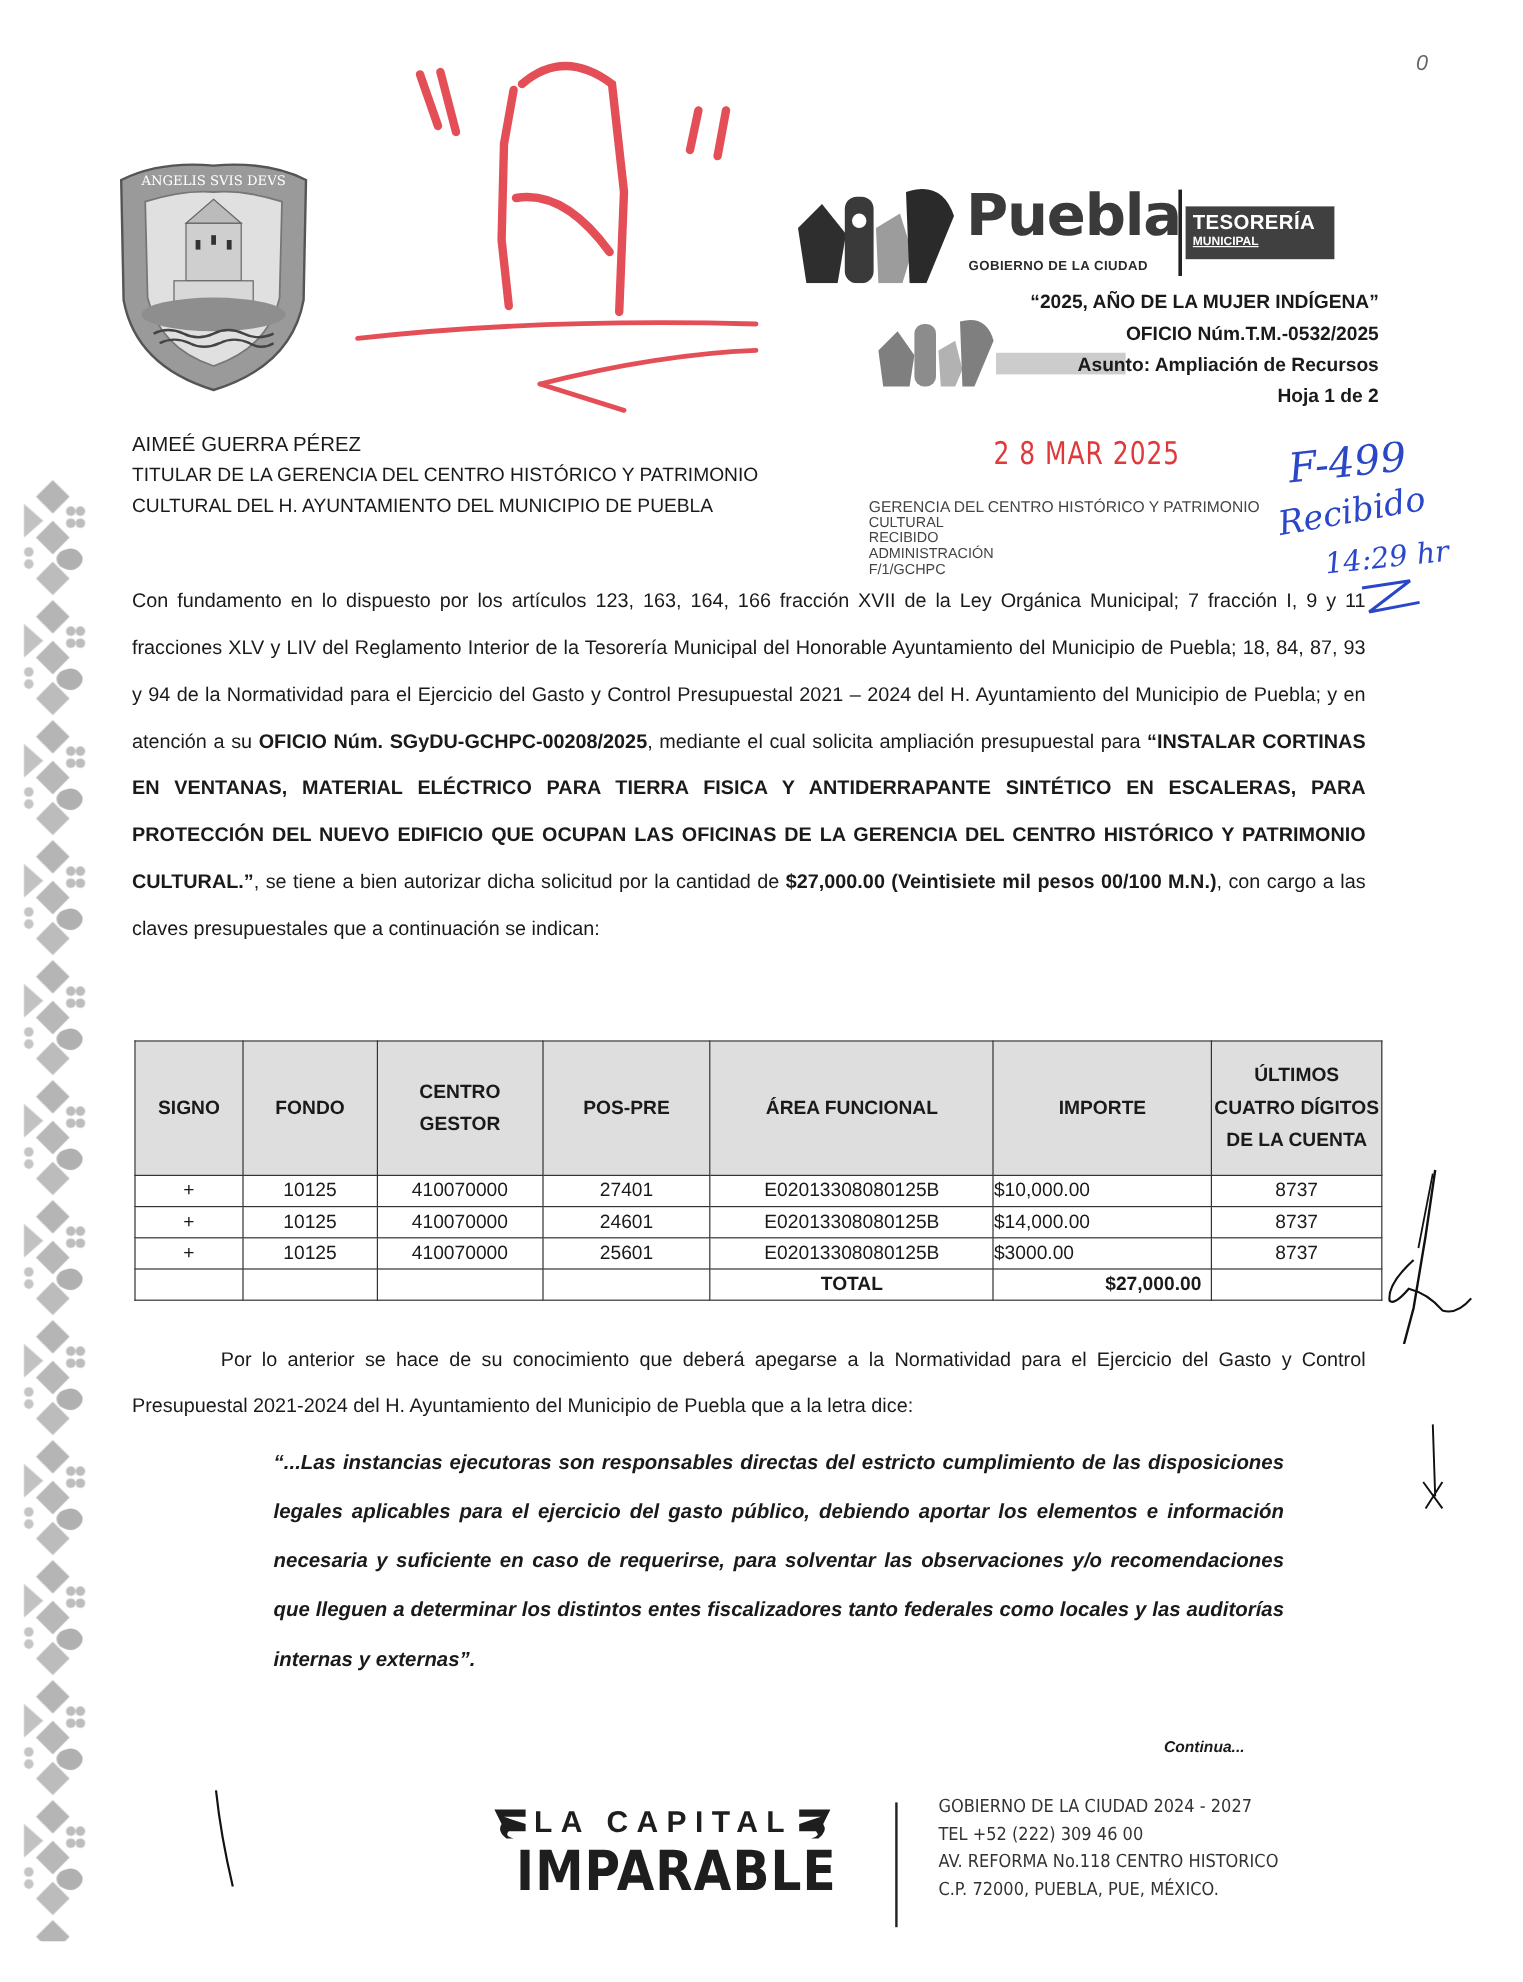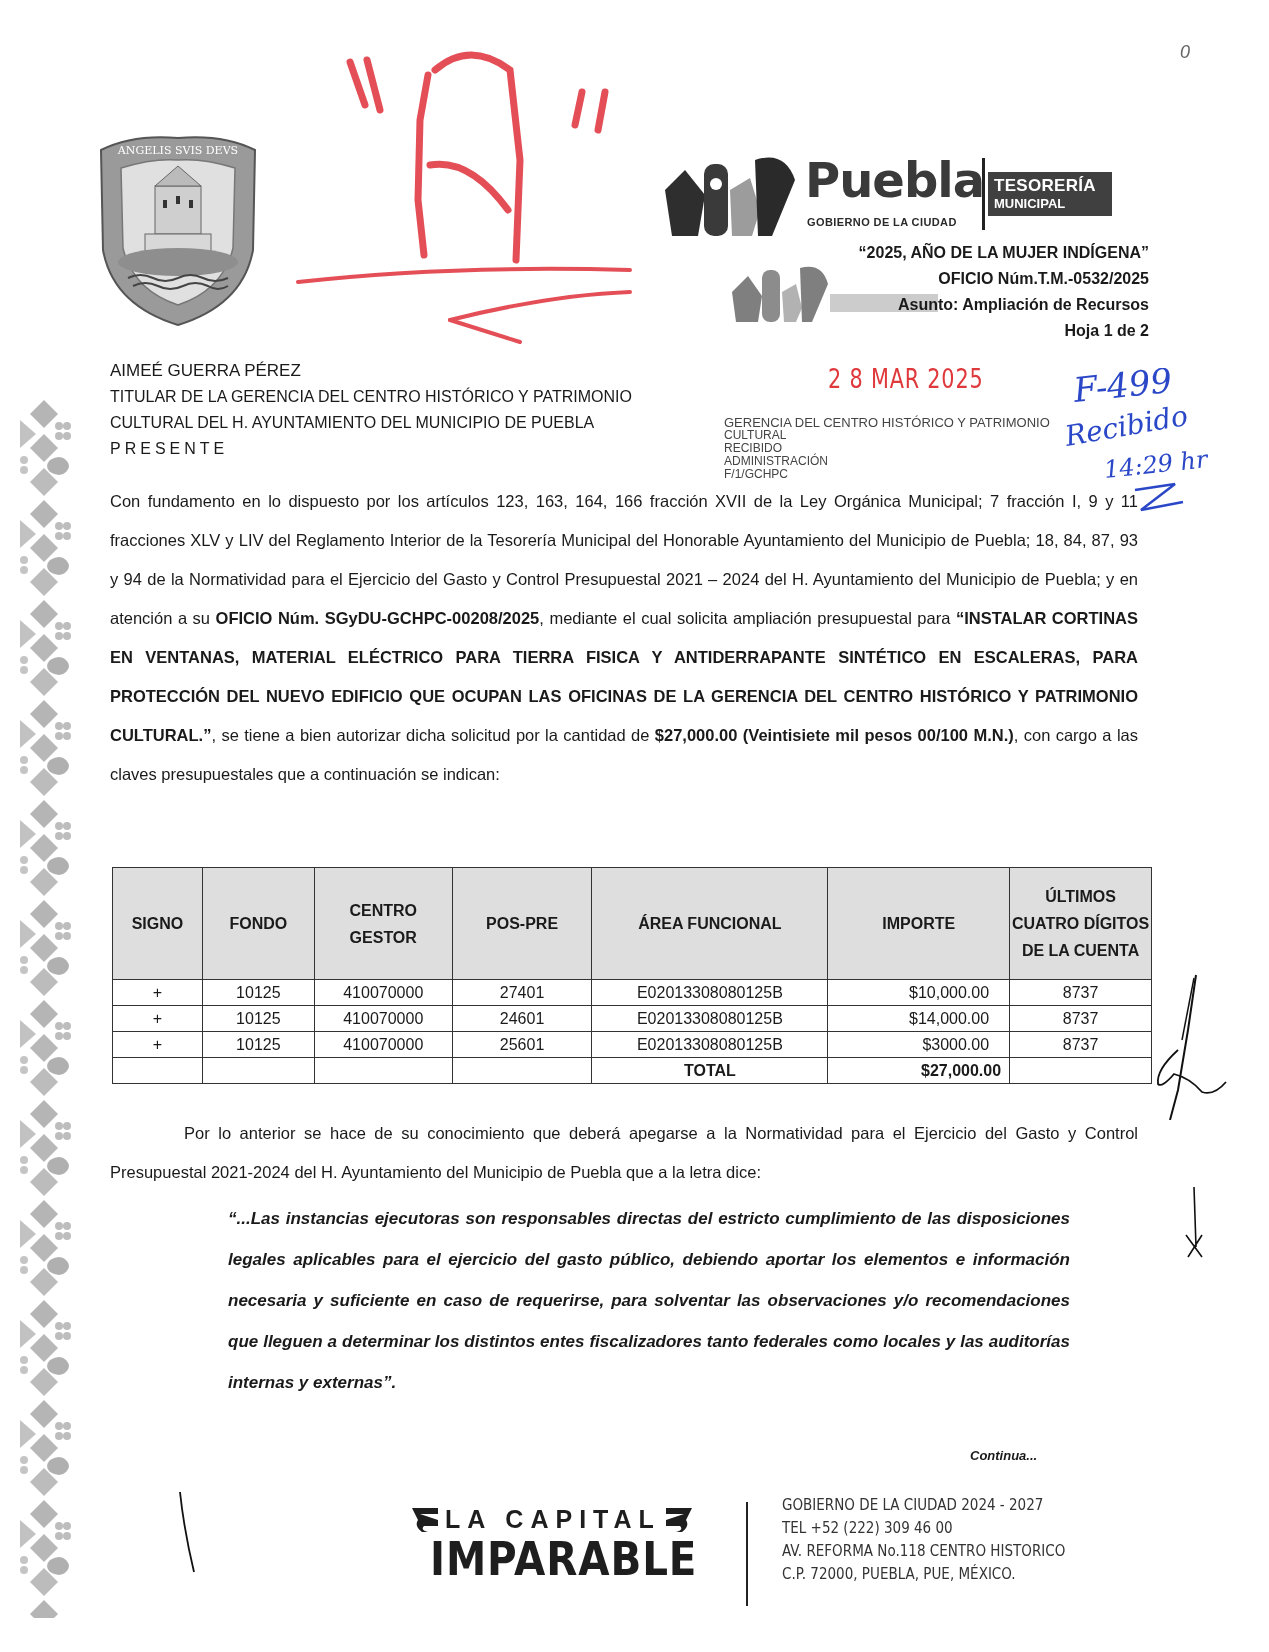--- a/index.html
+++ b/index.html
@@ -20,21 +20,21 @@
   .red-a { left: 270px; top: 30px; width: 370px; height: 320px; }
 
   
   .puebla-logo { left: 660px; top: 150px; width: 450px; height: 86px; }
   .logo-art { position: absolute; left: 0; top: 0; width: 140px; height: 86px; }
   .logo-word { position: absolute; left: 145px; top: 2px; font-size: 48px; font-weight: bold; color: #3a3a3a; letter-spacing: -1px; font-family: "DejaVu Sans", sans-serif; }
   .logo-sub { position: absolute; left: 147px; top: 66px; font-size: 11px; font-weight: bold; color: #2a2a2a; letter-spacing: 0.4px; }
   .logo-divider { position: absolute; left: 322px; top: 8px; width: 3px; height: 72px; background: #222; }
   .tesoreria { position: absolute; left: 328px; top: 22px; width: 124px; height: 44px; background: #404040; color: #fff; padding: 4px 6px; }
   .tesoreria .t1 { font-size: 17px; font-weight: bold; letter-spacing: 0.3px; }
-  .tesoreria .t2 { font-size: 13px; font-weight: bold; }
+  .tesoreria .t2 { font-size: 10px; font-weight: bold; text-decoration: underline; }
 
   .header-right { right: 160px; text-align: left; font-weight: bold; font-size: 16px; color: #1a1a1a; }
   .motto { top: 244px; right: 120px; }
   .oficio { top: 270px; right: 120px; }
   .asunto { top: 296px; right: 120px; }
   .hoja { top: 322px; right: 120px; }
 
   .stamp-logo { left: 730px; top: 262px; width: 210px; height: 72px; opacity: 0.75; }
 
   
@@ -51,21 +51,21 @@
   
   .body-text { left: 110px; width: 1028px; font-size: 16.5px; line-height: 39px; text-align: justify; }
   .p1 { top: 482px; }
   .b { font-weight: bold; }
 
   
   .budget-table { left: 112px; top: 867px; width: 1040px; border-collapse: collapse; font-size: 16px; }
   .budget-table th, .budget-table td { border: 1.5px solid #333; }
   .budget-table th { background: #dedede; font-weight: bold; height: 112px; font-size: 16px; line-height: 27px; }
   .budget-table td { height: 26px; text-align: center; }
-  .budget-table td.num { text-align: right; padding-right: 20px; }
+  .budget-table td.num { text-align: left; padding-right: 20px; }
   .budget-table td.total-label { font-weight: bold; }
   .budget-table td.total-value { font-weight: bold; text-align: right; padding-right: 8px; }
 
   .signature-1 { left: 1150px; top: 970px; width: 80px; height: 150px; }
   .signature-2 { left: 1180px; top: 1185px; width: 30px; height: 80px; }
   .pen-mark { left: 178px; top: 1490px; width: 20px; height: 85px; }
 
   .p2 { top: 1114px; text-indent: 74px; }
   .quote { left: 228px; top: 1198px; width: 842px; font-size: 17px; line-height: 41px; font-weight: bold; font-style: italic; text-align: justify; }
   .continua { left: 970px; top: 1448px; font-size: 13px; font-weight: bold; font-style: italic; }
@@ -158,21 +158,20 @@
 
 <div class="abs header-right motto">“2025, AÑO DE LA MUJER INDÍGENA”</div>
 <div class="abs header-right oficio">OFICIO Núm.T.M.-0532/2025</div>
 <div class="abs header-right asunto">Asunto: Ampliación de Recursos</div>
 <div class="abs header-right hoja">Hoja 1 de 2</div>
 
 <div class="abs addr">
   <div class="name">AIMEÉ GUERRA PÉREZ</div>
   <div>TITULAR DE LA GERENCIA DEL CENTRO HISTÓRICO Y PATRIMONIO</div>
   <div>CULTURAL DEL H. AYUNTAMIENTO DEL MUNICIPIO DE PUEBLA</div>
-  <div class="present">PRESENTE</div>
 </div>
 
 <div class="abs date-stamp">2 8 MAR 2025</div>
 <div class="abs recv-stamp">
   <div class="l1">GERENCIA DEL CENTRO HISTÓRICO Y PATRIMONIO</div>
   <div>CULTURAL</div>
   <div>RECIBIDO</div>
   <div>ADMINISTRACIÓN</div>
   <div>F/1/GCHPC</div>
 </div>

